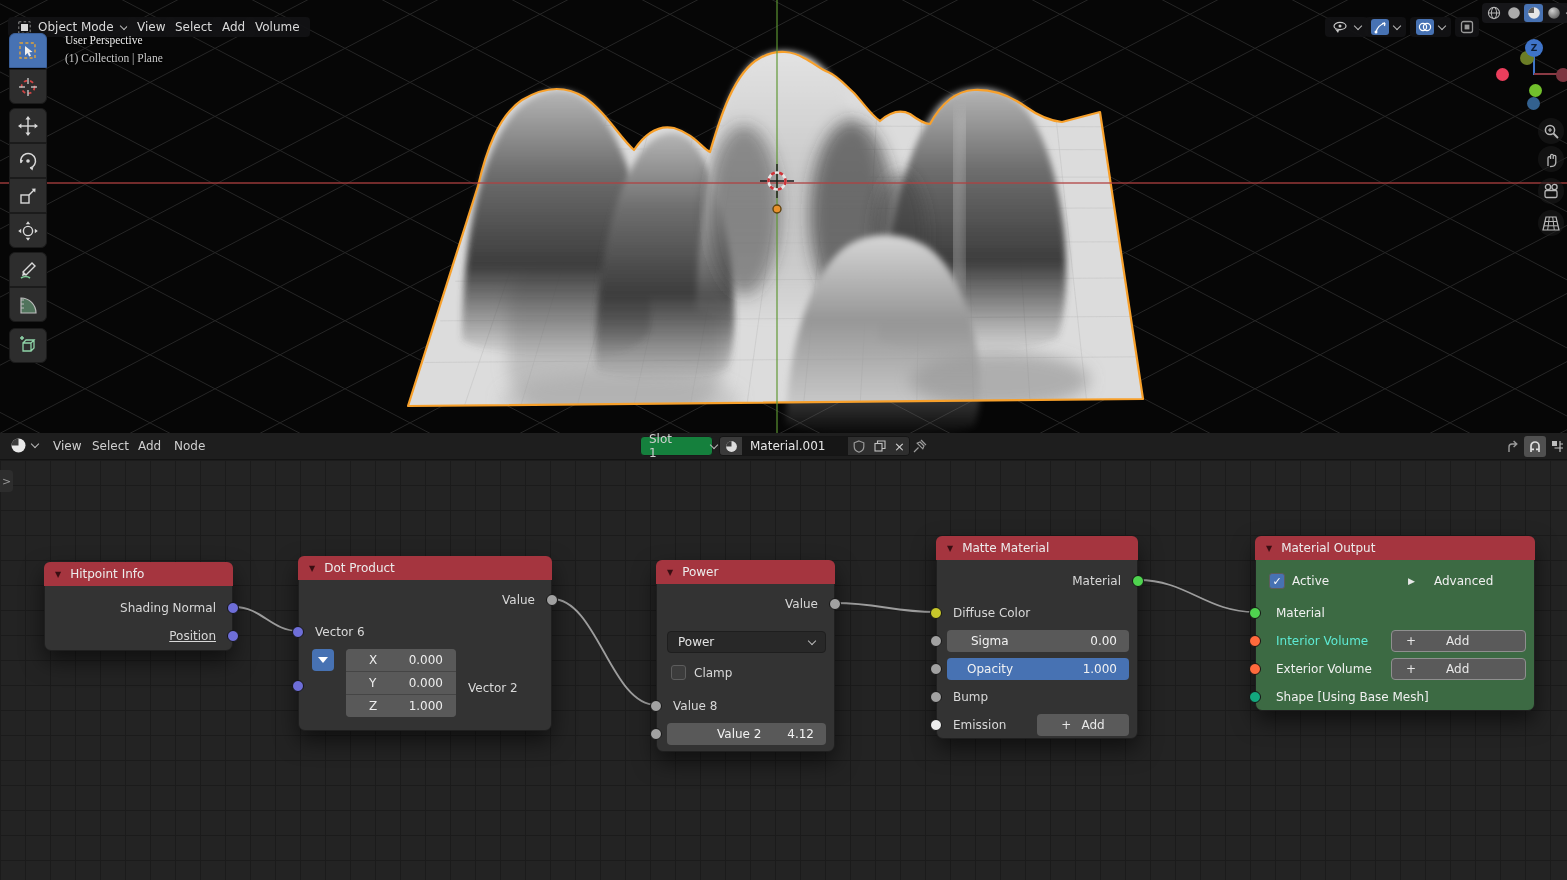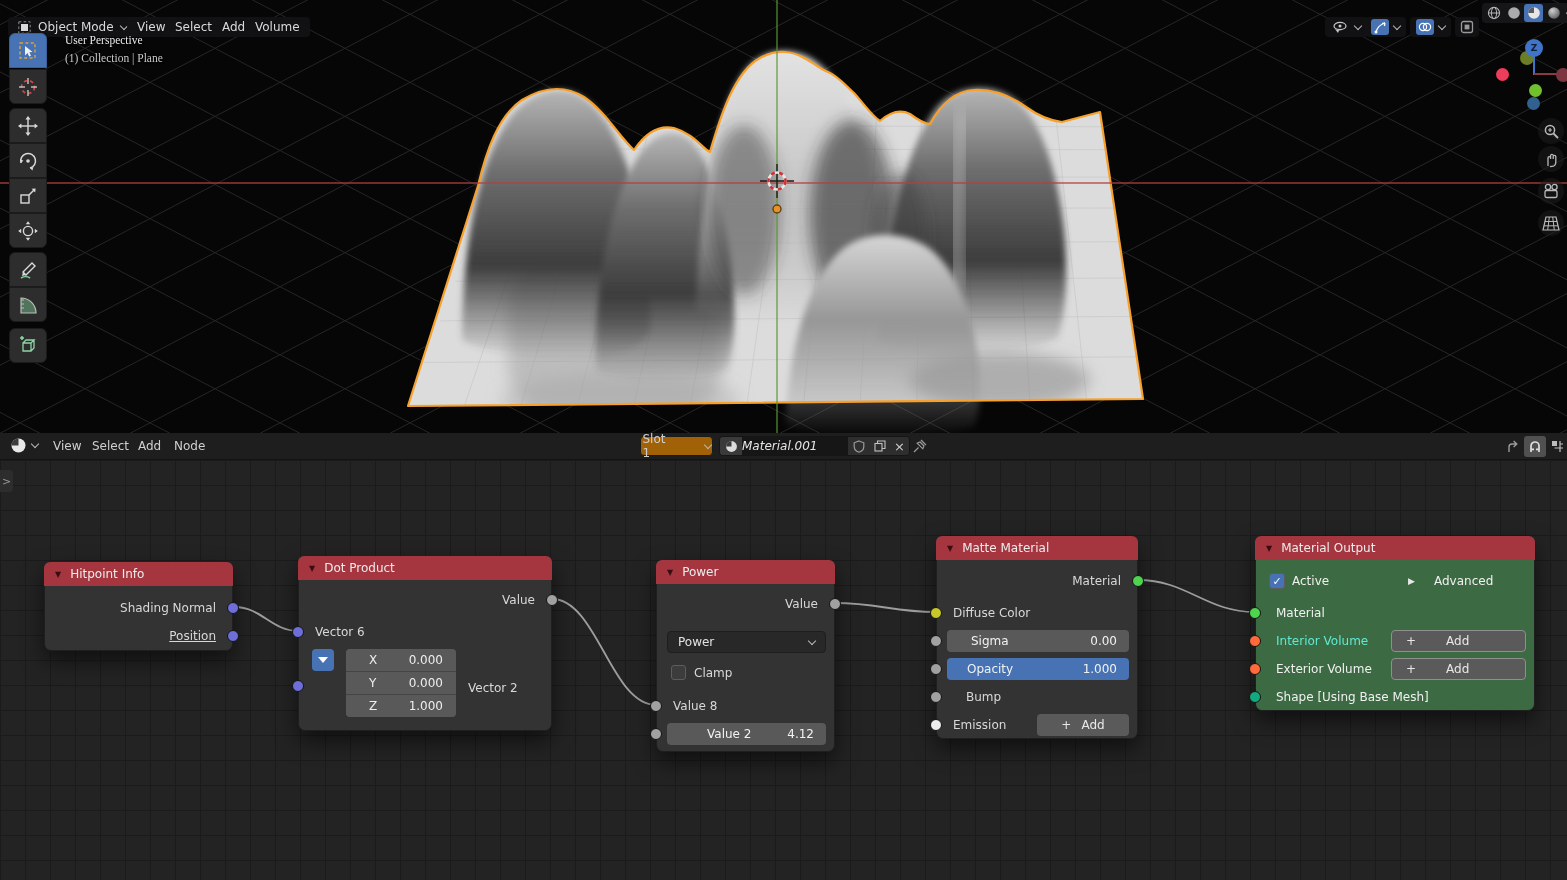--- a/index.html
+++ b/index.html
@@ -421,33 +421,33 @@
           <circle cx="8.5" cy="8.5" r="7" fill="#e8e8e8"></circle>
           <path d="M8.5,8.5 L8.5,1.5 A7,7 0 0 0 1.5,8.5 Z" fill="#3c3c3c"></path>
         </svg>
         <span class="chev"></span>
       </span>
       <span class="ne-menu" style="left:53px;">View</span>
       <span class="ne-menu" style="left:92px;">Select</span>
       <span class="ne-menu" style="left:138px;">Add</span>
       <span class="ne-menu" style="left:174px;">Node</span>
 
-      <span style="position:absolute;left:640px;top:3px;width:73px;height:20px;background:#a16207;border:1px solid #1a1a1a;border-radius:4px;display:flex;align-items:center;justify-content:center;padding:0 8px;gap:39px;">
+      <span style="position:absolute;left:640px;top:3px;width:73px;height:20px;background:#15803d;border:1px solid #1a1a1a;border-radius:4px;display:flex;align-items:center;justify-content:space-between;padding:0 8px;gap:39px;">
         <span>Slot 1</span>
           <span class="chev"></span>
       </span>
 
       <span style="position:absolute;left:719px;top:3px;height:20px;display:flex;align-items:stretch;border-radius:4px;overflow:hidden;border:1px solid #151515;">
         <span style="width:22px;background:#3a3a3a;display:flex;align-items:center;justify-content:center;">
           <svg width="13" height="13" viewBox="0 0 13 13">
               <circle cx="6.5" cy="6.5" r="5.4" fill="#dcdcdc"></circle>
               <path d="M6.5,6.5 L6.5,1.1 A5.4,5.4 0 0 0 1.1,6.5 Z" fill="#3a3a3a"></path>
             </svg>
         </span>
-        <span style="width:106px;background:#161616;color:#e6e6e6;display:flex;align-items:center;padding:0 0;font-style:italic;">Material.001</span>
+        <span style="width:106px;background:#161616;color:#e6e6e6;display:flex;align-items:center;padding:0 8px;">Material.001</span>
         <span style="width:21px;background:#2e2e2e;display:flex;align-items:center;justify-content:center;">
           <svg width="12" height="13" viewBox="0 0 12 13">
             <path d="M6,1 L10.8,2.8 V6.4 C10.8,9.6 8.6,11.3 6,12.2 C3.4,11.3 1.2,9.6 1.2,6.4 V2.8 Z" fill="none" stroke="#9b9b9b" stroke-width="1.2"></path>
           </svg>
         </span>
         <span style="width:21px;background:#2e2e2e;display:flex;align-items:center;justify-content:center;">
           <svg width="12" height="12" viewBox="0 0 12 12">
             <rect x="1" y="3.5" width="7" height="7.5" fill="none" stroke="#c3c3c3" stroke-width="1.1"></rect>
             <path d="M3.5,3.5 V1 H11 V8.5 H8" fill="none" stroke="#c3c3c3" stroke-width="1.1"></path>
           </svg>
@@ -541,21 +541,21 @@
         </div>
         <div class="nrow" style="right:16px;top:34px;">Value</div>
         <div class="ddown" style="left:10px;top:70px;width:159px;">
           <span>Power</span>
             <span class="chev"></span>
         </div>
         <div class="cbox" style="left:14px;top:104px;"></div>
         <div class="nrow" style="left:37px;top:103px;">Clamp</div>
         <div class="nrow" style="left:16px;top:136px;">Value 8</div>
         <div class="field" style="left:10px;top:162px;width:159px;">
-          <span style="margin-left:28px;">Value 2</span>
+          <span style="margin-left:38px;">Value 2</span>
             <span>4.12</span>
         </div>
         <div class="socket" style="right: -7px; top: 37px; background: rgb(161, 161, 161);"></div>
         <div class="socket" style="left: -7px; top: 139px; background: rgb(161, 161, 161);"></div>
         <div class="socket" style="left: -7px; top: 167px; background: rgb(161, 161, 161);"></div>
       </div>
 
       <div class="node" style="left:936px;top:76px;width:202px;height:203px;">
         <div class="node-header" style="background: rgb(165, 53, 63);">
           <span class="ntri">▼</span>
@@ -564,21 +564,21 @@
         <div class="nrow" style="right:16px;top:35px;">Material</div>
         <div class="nrow" style="left:16px;top:67px;">Diffuse Color</div>
         <div class="field" style="left:10px;top:93px;width:182px;">
           <span style="margin-left:12px;">Sigma</span>
             <span>0.00</span>
         </div>
         <div class="field" style="left: 10px; top: 121px; width: 182px; background: rgb(71, 114, 179);">
           <span style="margin-left:8px;">Opacity</span>
             <span>1.000</span>
         </div>
-        <div class="nrow" style="left:29px;top:151px;">Bump</div>
+        <div class="nrow" style="left:16px;top:151px;">Bump</div>
         <div class="nrow" style="left:16px;top:179px;">Emission</div>
         <div class="btn" style="left:100px;top:177px;width:92px;justify-content:center;gap:10px;">
           <span>+</span>
             <span>Add</span>
         </div>
         <div class="socket" style="right: -7px; top: 38px; background: rgb(79, 212, 79);"></div>
         <div class="socket" style="left: -7px; top: 70px; background: rgb(199, 199, 42);"></div>
         <div class="socket" style="left: -7px; top: 98px; background: rgb(161, 161, 161);"></div>
         <div class="socket" style="left: -7px; top: 126px; background: rgb(161, 161, 161);"></div>
         <div class="socket" style="left: -7px; top: 154px; background: rgb(161, 161, 161);"></div>

